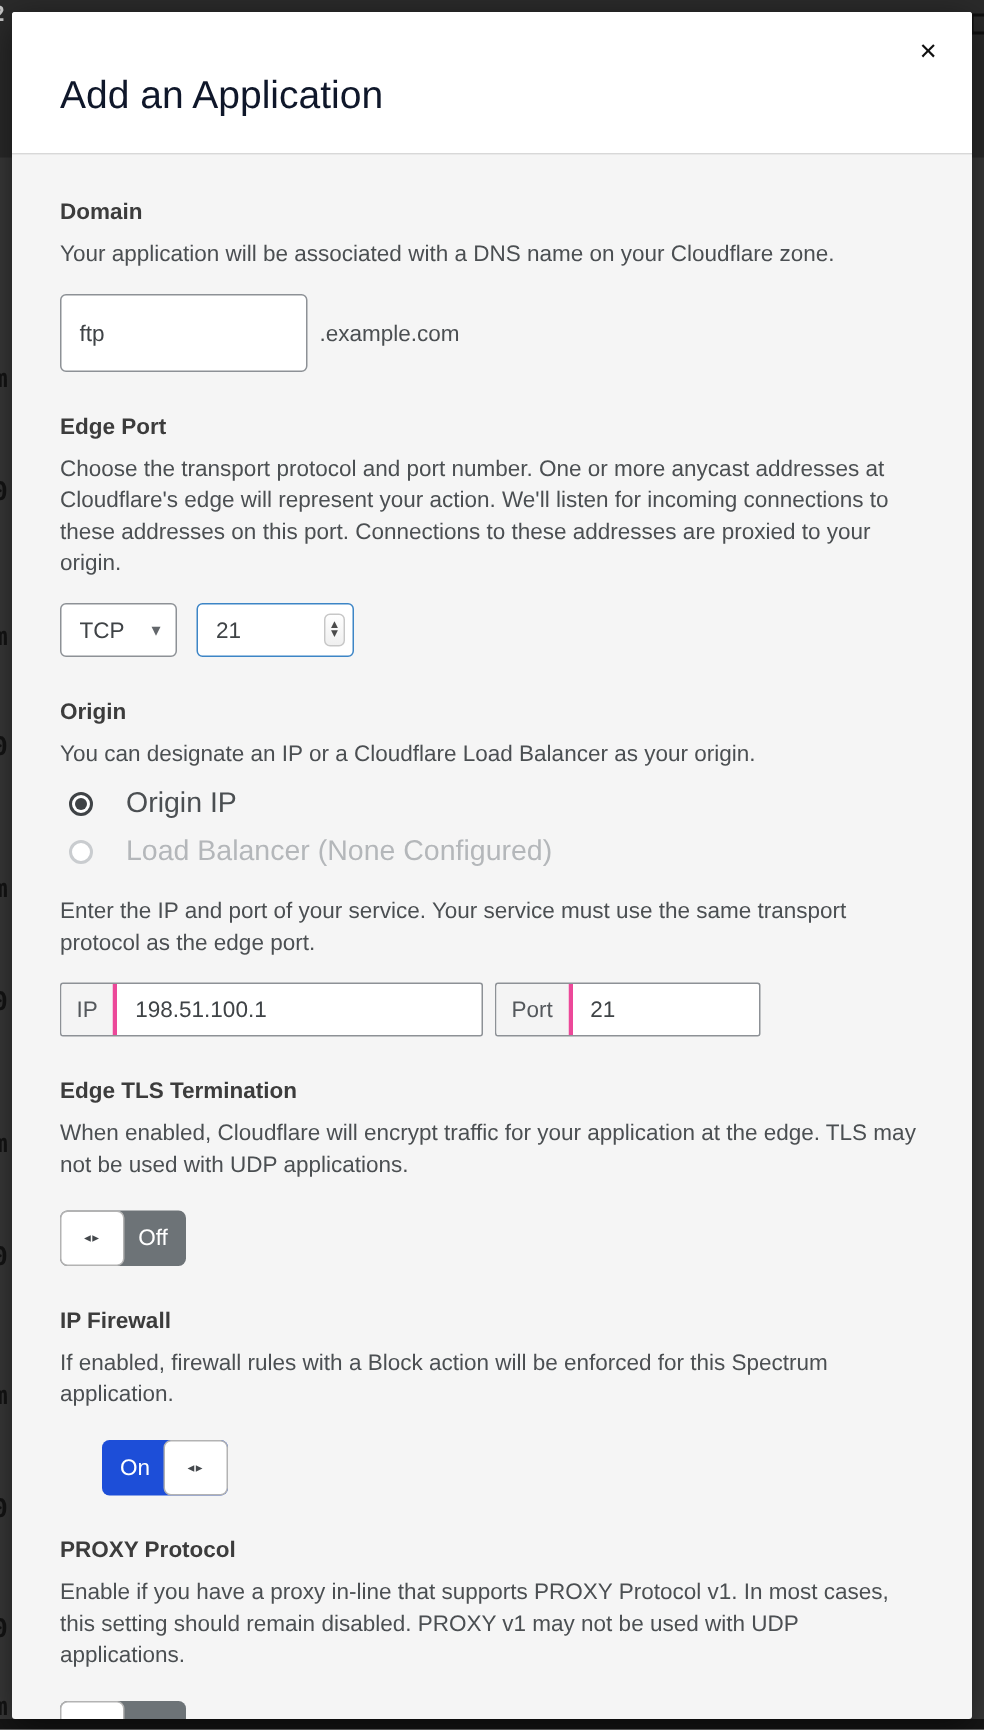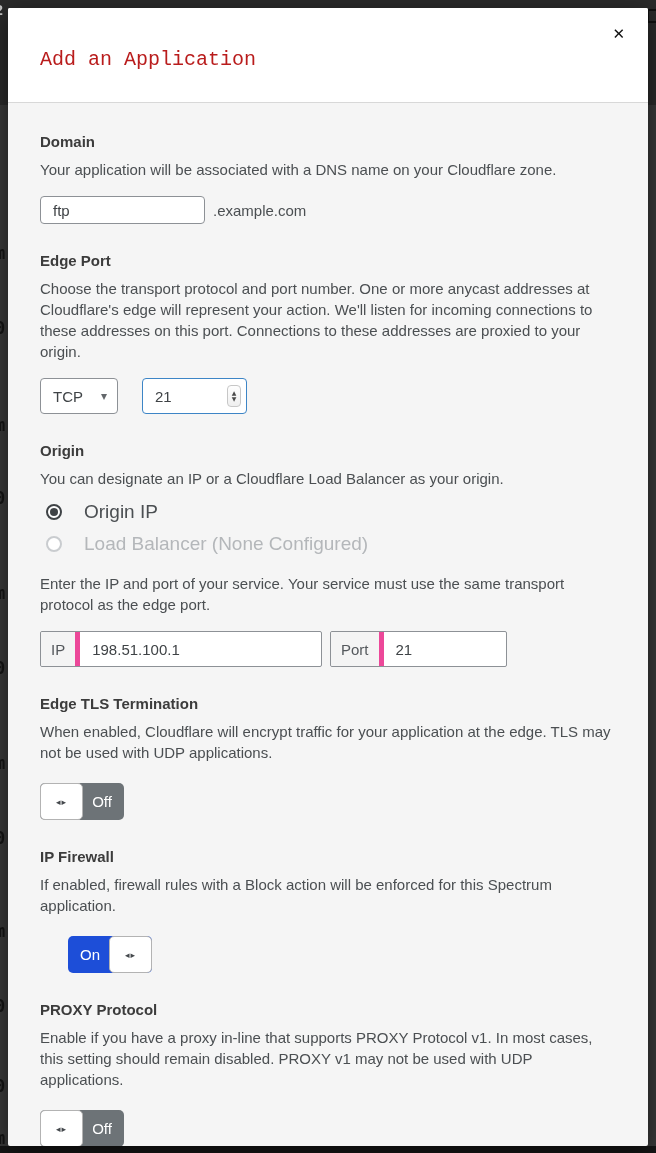--- a/index.html
+++ b/index.html
@@ -28,43 +28,43 @@
   
   .modal {
     position:absolute; left:8px; top:8px; width:640px; height:1138px;
     background:#f5f5f5; border-radius:2px; overflow:hidden;
     box-shadow:0 6px 24px rgba(0,0,0,.55);
   }
   .modal-header {
     background:#ffffff; height:95px; border-bottom:1px solid #d8d8d8;
     padding:40px 32px 0 32px; position:relative;
   }
-  .modal-title { font-size:20px; font-weight:400; color:#b91c1c;font-family:Liberation Mono, monospace; }
+  .modal-title { font-size:26px; font-weight:400; color:#0f172a; }
   .close-btn {
     position:absolute; top:17px; right:23px; background:none; border:none;
     font-size:15px; font-weight:700; color:#101010; cursor:pointer;
     font-family:"DejaVu Sans", sans-serif;
   }
   .modal-body { padding:30px 32px 0 32px; }
 
   .section-heading { font-size:15px; font-weight:700; color:#3c3c3c; margin:28px 0 9px; }
   .section-heading.first { margin-top:0; }
   .desc { font-size:15px; color:#4b4f52; line-height:21px; margin:0 0 16px; }
 
   
   .text-input {
-    height:28px; border:1px solid #8d9196; border-radius:4px; background:#fff;
+    height:52px; border:1px solid #8d9196; border-radius:4px; background:#fff;
     font-family:"Liberation Sans", sans-serif; font-size:15px; color:#3f4346;
     padding:0 12px; outline:none;
   }
   .domain-row { display:flex; align-items:center; margin-bottom:28px; }
   .domain-input { width:165px; }
   .domain-suffix { font-size:15px; color:#4b4f52; margin-left:8px; }
 
-  .port-row { display:flex; align-items:center; gap:24px; margin-bottom:28px; }
+  .port-row { display:flex; align-items:center; gap:13px; margin-bottom:28px; }
   .select {
     width:78px; height:36px; border:1px solid #8d9196; border-radius:4px; background:#fff;
     display:flex; align-items:center; justify-content:space-between;
     padding:0 10px 0 12px; font-size:15px; color:#3f4346; cursor:pointer;
   }
   .select .chevron { font-family:"DejaVu Sans", sans-serif; font-size:12px; color:#63676b; }
   .num-wrap { position:relative; width:105px; height:36px; }
   .num-input {
     width:100%; height:100%; border:1.5px solid #3d85c6; border-radius:4px;
     background:#fff; font-family:"Liberation Sans", sans-serif; font-size:15px;
@@ -90,21 +90,21 @@
   .radio.disabled { border-color:#c9cccf; cursor:default; }
   .radio-label { font-size:19px; color:#4b4f52; margin-left:22px; }
   .radio-label.disabled { color:#b4b7ba; }
 
   
   .ip-row { display:flex; gap:8px; margin-bottom:28px; }
   .igroup { display:flex; height:36px; border:1px solid #8d9196; border-radius:2px; background:#fff; }
   .igroup.ip { width:282px; }
   .igroup.port { width:177px; }
   .igroup .prefix {
-    background:#f4f4f4; border-right:5px solid #ec4899; display:flex; align-items:center;
+    background:#f4f4f4; border-right:3px solid #ec4899; display:flex; align-items:center;
     padding:0 10px; font-size:15px; color:#54585c; border-radius:2px 0 0 2px;
   }
   .igroup input {
     border:none; outline:none; background:transparent; flex:1; min-width:0;
     padding:0 12px; font-family:"Liberation Sans", sans-serif; font-size:15px; color:#3f4346;
   }
 
   
   .toggle {
     position:relative; width:84px; height:37px; border-radius:5px;

